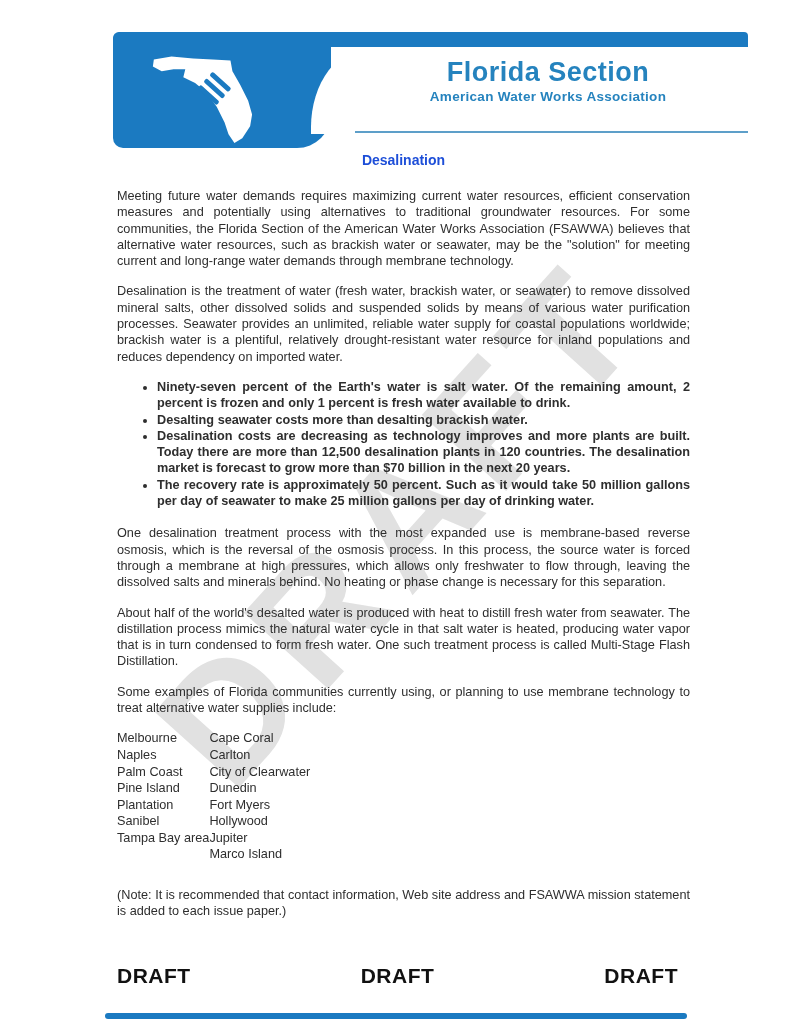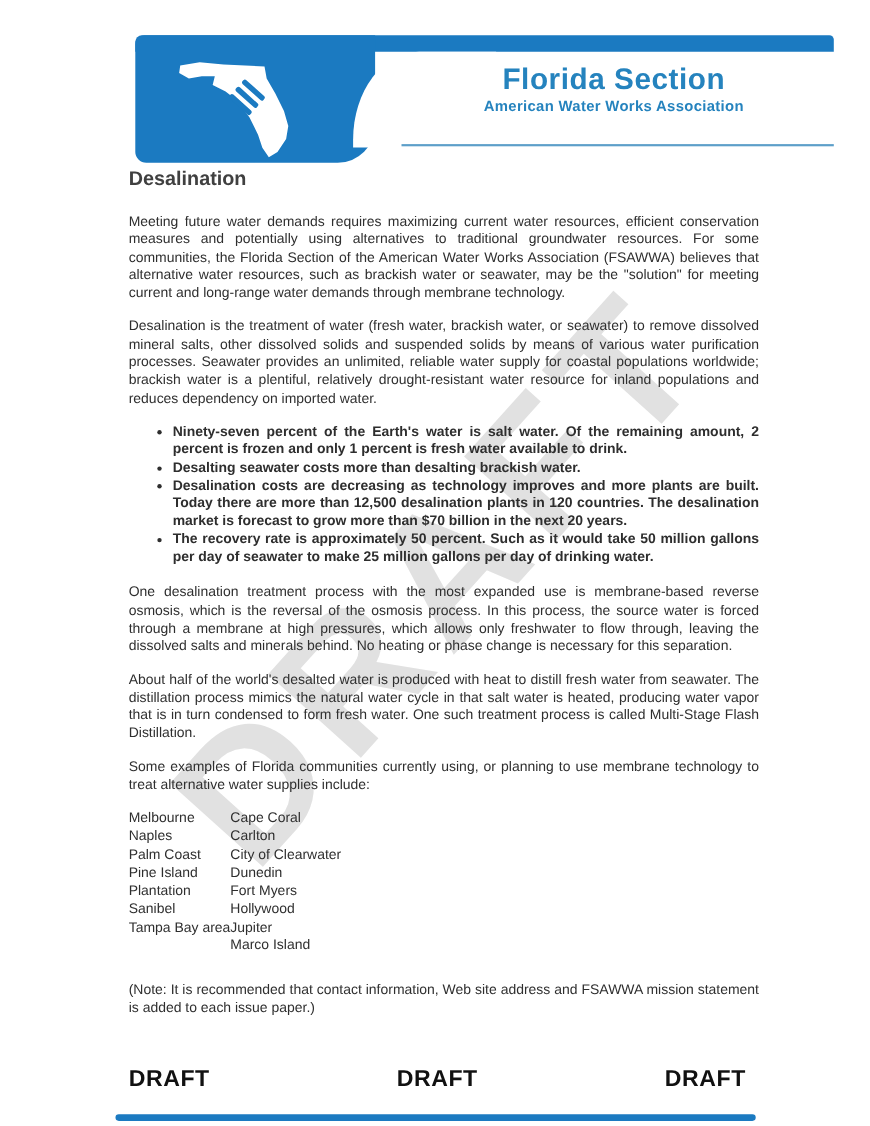--- a/index.html
+++ b/index.html
@@ -6,21 +6,21 @@
   .page{
     position:relative;
     width:791px;height:1024px;
     background:#ffffff;
     overflow:hidden;
     font-family:"Liberation Sans", sans-serif;
     color:#2e2e2e;
     margin:0 auto;
   }
   
-  .letterhead{position:absolute;left:123px;top:32px;width:635px;height:118px;}
+  .letterhead{position:absolute;left:113px;top:32px;width:635px;height:118px;}
   .lh-bar{position:absolute;left:0;top:0;width:635px;height:15px;background:#1b7ac1;border-radius:6px 4px 0 0;}
   .lh-logo{position:absolute;left:0;top:0;width:218px;height:116px;background:#1b7ac1;border-radius:8px 0 34px 10px;}
   .lh-swoosh{position:absolute;left:198px;top:15px;width:130px;height:87px;background:#ffffff;border-top-left-radius:60px 80px;}
   .lh-rule{position:absolute;left:242px;top:99px;width:393px;height:2px;background:#5d9fc9;}
   .lh-text{position:absolute;left:235px;top:25px;width:400px;text-align:center;color:#2583be;}
   .lh-org{font-size:27px;font-weight:bold;letter-spacing:0.5px;line-height:30px;}
   .lh-sub{font-size:13.5px;font-weight:bold;letter-spacing:0.3px;margin-top:2px;text-align:center;}
   .fl-svg{position:absolute;left:18px;top:2px;}
   
   .watermark{
@@ -29,21 +29,21 @@
     font-size:165px;font-weight:bold;letter-spacing:14px;
     color:#d7d7d7;opacity:0.75;
     transform:rotate(-48deg);
     transform-origin:center center;
     z-index:0;
     pointer-events:none;
     white-space:nowrap;
   }
   
   .content{position:absolute;left:117px;top:152px;width:573px;z-index:1;}
-  .doc-title{font-size:18px;font-weight:bold;margin:0 0 20px 0;color:#404040;}
+  .doc-title{font-size:14px;font-weight:bold;text-align:center;margin:0 0 20px 0;color:#1d4ed8;}
   .content p{font-size:12.7px;line-height:16.3px;text-align:justify;margin:0 0 14px 0;}
   .content ul{margin:2px 0 16px 0;padding-left:40px;list-style:disc outside;}
   .content li{font-size:12.7px;line-height:16.3px;text-align:justify;font-weight:bold;}
   .cities{display:flex;margin:4px 0 24px 0;}
   .cities .col{font-size:12.7px;line-height:16.6px;}
   .cities .col1{width:263px;}
   .cities .col div{white-space:nowrap;}
   .draft-row{display:flex;justify-content:space-between;margin-top:44px;padding-right:12px;}
   .draft-mark{font-size:21px;font-weight:900;letter-spacing:0.5px;color:#111;}
   

